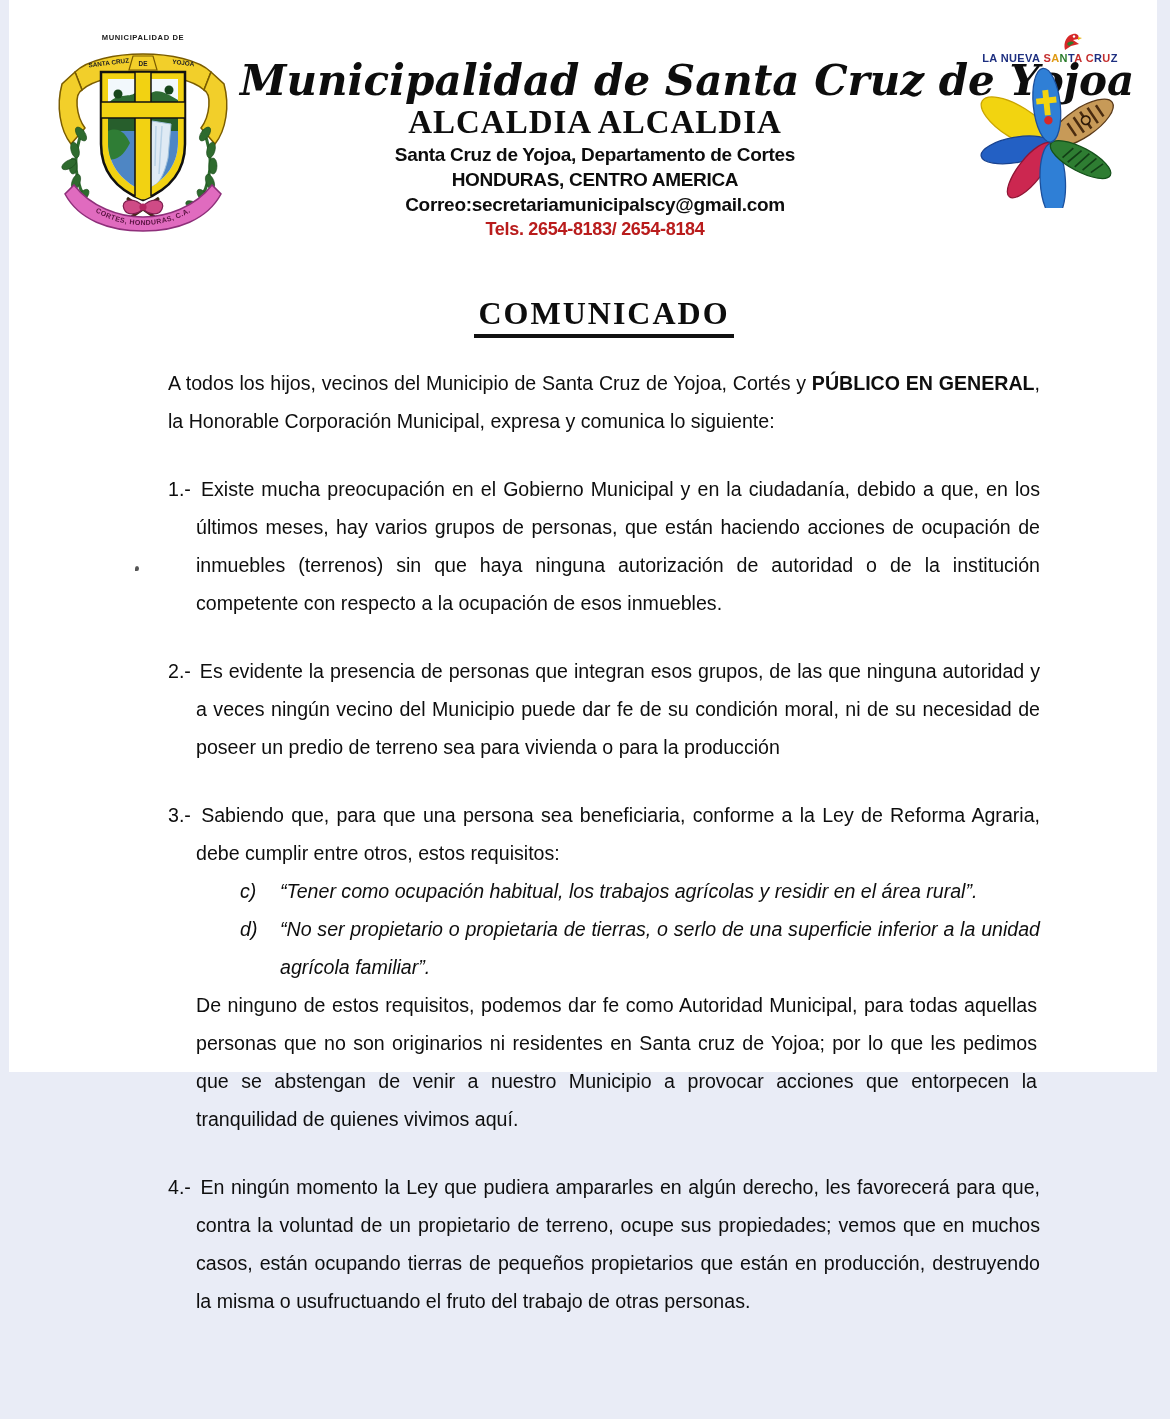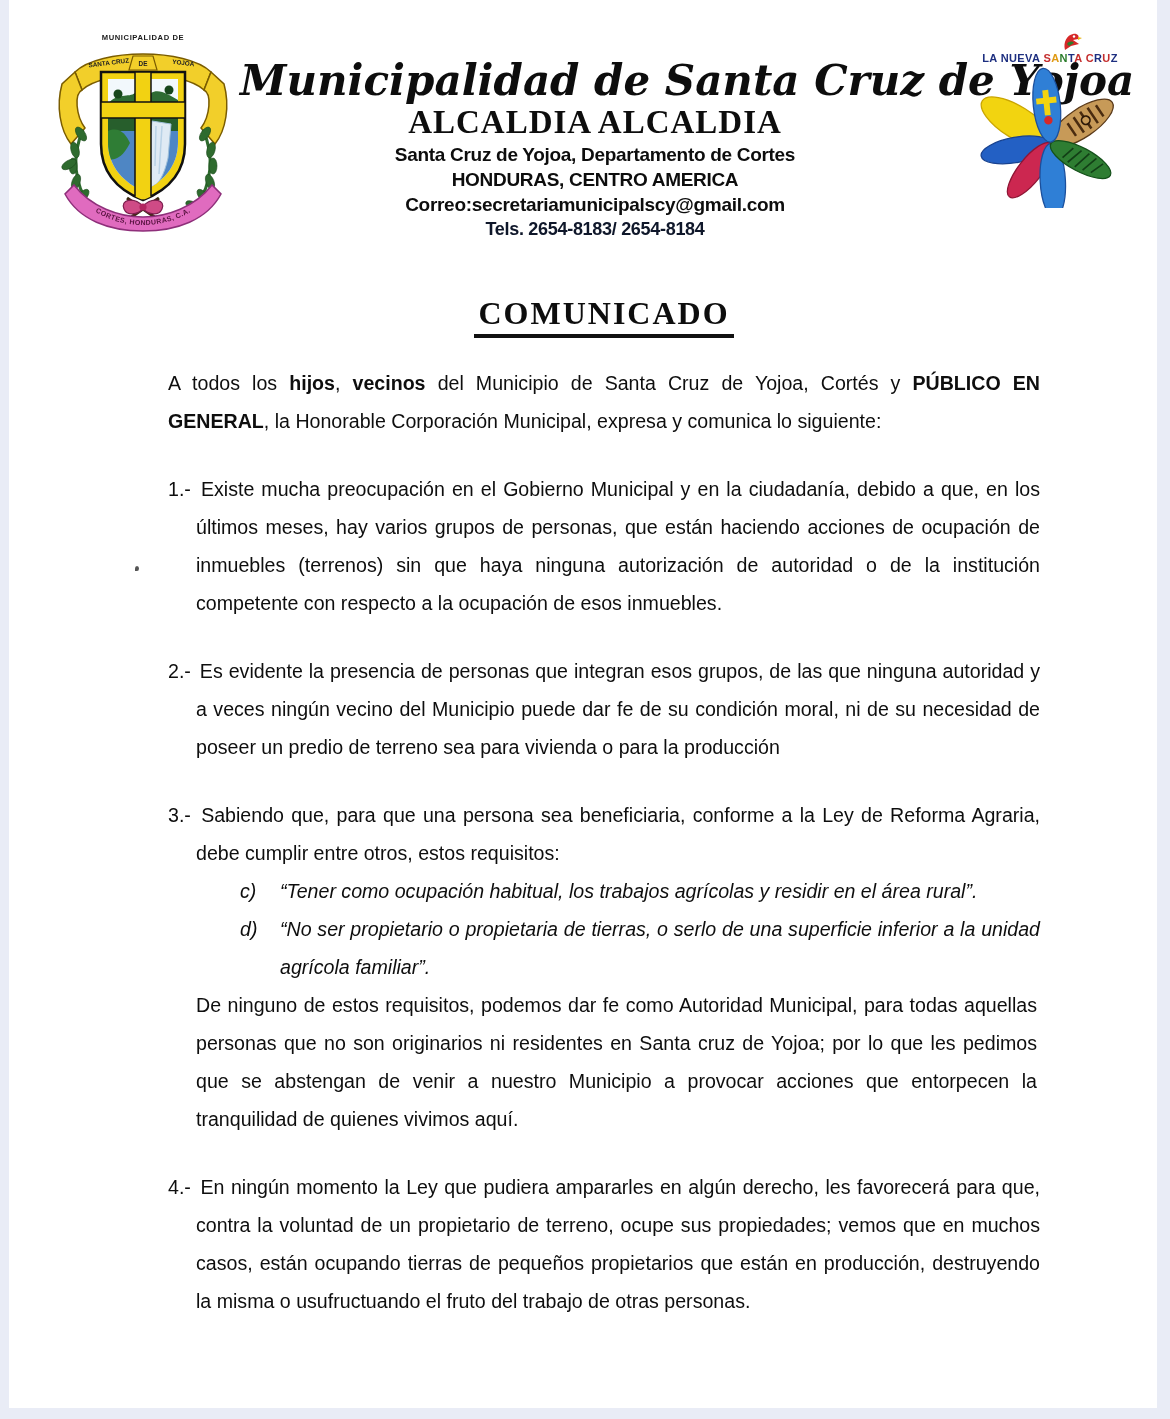--- a/index.html
+++ b/index.html
@@ -4,41 +4,41 @@
 <style>
   html,body { margin:0; padding:0; }
   body {
     width:1170px; height:1419px; position:relative;
     background:#e9ecf6;
     font-family:"Liberation Sans", sans-serif;
     color:#101010;
     overflow:hidden;
   }
   .paper {
-    position:absolute; left:9px; top:0; width:1148px; height:1408px;
+    position:absolute; left:9px; top:0; width:1148px; height:1072px;
     background:#ffffff;
   }
 
   
   .crest { position:absolute; left:36px; top:26px; width:196px; height:208px; }
   .crest-top-text { font:700 7.6px/1 "Liberation Sans", sans-serif; letter-spacing:.6px; fill:#1a1a1a; text-anchor:middle; }
   .crest-banner-text { font:700 6.4px/1 "Liberation Sans", sans-serif; fill:#222; text-anchor:middle; }
   .crest-ribbon-text { font:700 7px/1 "Liberation Sans", sans-serif; fill:#57123f; letter-spacing:.4px; }
 
   .header-center { position:absolute; left:231px; top:58px; width:710px; text-align:center; }
   .script-title {
     font-family:"DejaVu Serif", serif; font-style:italic; font-weight:700;
     font-size:42px; line-height:1.1; color:#0d0d0d; white-space:nowrap;
   }
   .org-line {
     font-family:"Liberation Serif", serif; font-weight:700; font-size:33px;
     line-height:1.15; letter-spacing:1px; color:#0d0d0d;
   }
   .addr-line { font-weight:700; font-size:19px; line-height:25px; letter-spacing:-.3px; color:#0d0d0d; }
-  .tels-line { font-weight:700; font-size:18px; line-height:24px; letter-spacing:-.3px; color:#0f172a; }
+  .tels-line { font-weight:700; font-size:18px; line-height:24px; letter-spacing:-.3px; color:#b91c1c; }
 
   .brand { position:absolute; left:946px; top:34px; width:190px; text-align:center; }
   .brand-bird { position:absolute; left:102px; top:-2px; }
   .brand-wordmark {
     margin-top:18px; font-weight:700; font-size:11px; letter-spacing:.4px;
     white-space:nowrap; font-family:"Liberation Sans", sans-serif;
   }
   .brand-flower { margin-top:2px; }
 
   
@@ -204,21 +204,21 @@
       </g>
     </svg>
   </div>
 
   <div class="doc-body">
 
     <div class="doc-title-row">
       <span class="doc-title">COMUNICADO</span>
     </div>
 
-    <p class="intro"><span>A todos los </span><span style="font-weight: 700;">hijos</span><span>, </span><span style="font-weight: 700;">vecinos</span><span> del Municipio de Santa Cruz de Yojoa, Cortés y </span><span style="font-weight: 700;">PÚBLICO EN GENERAL</span><span>, la Honorable Corporación Municipal, expresa y comunica lo siguiente:</span></p>
+    <p class="intro"><span>A todos los </span><span style="font-weight: 400;">hijos</span><span>, </span><span style="font-weight: 400;">vecinos</span><span> del Municipio de Santa Cruz de Yojoa, Cortés y </span><span style="font-weight: 700;">PÚBLICO EN GENERAL</span><span>, la Honorable Corporación Municipal, expresa y comunica lo siguiente:</span></p>
 
     <p class="para">
       <span class="num">1.-</span>
       <span>Existe mucha preocupación en el Gobierno Municipal y en la ciudadanía, debido a que, en los últimos meses, hay varios grupos de personas, que están haciendo acciones de ocupación de inmuebles (terrenos) sin que haya ninguna autorización de autoridad o de la institución competente con respecto a la ocupación de esos inmuebles.</span>
     </p>
 
     <p class="para">
       <span class="num">2.-</span>
       <span>Es evidente la presencia de personas que integran esos grupos, de las que ninguna autoridad y a veces ningún vecino del Municipio puede dar fe de su condición moral, ni de su necesidad de poseer un predio de terreno sea para vivienda o para la producción</span>
     </p>

